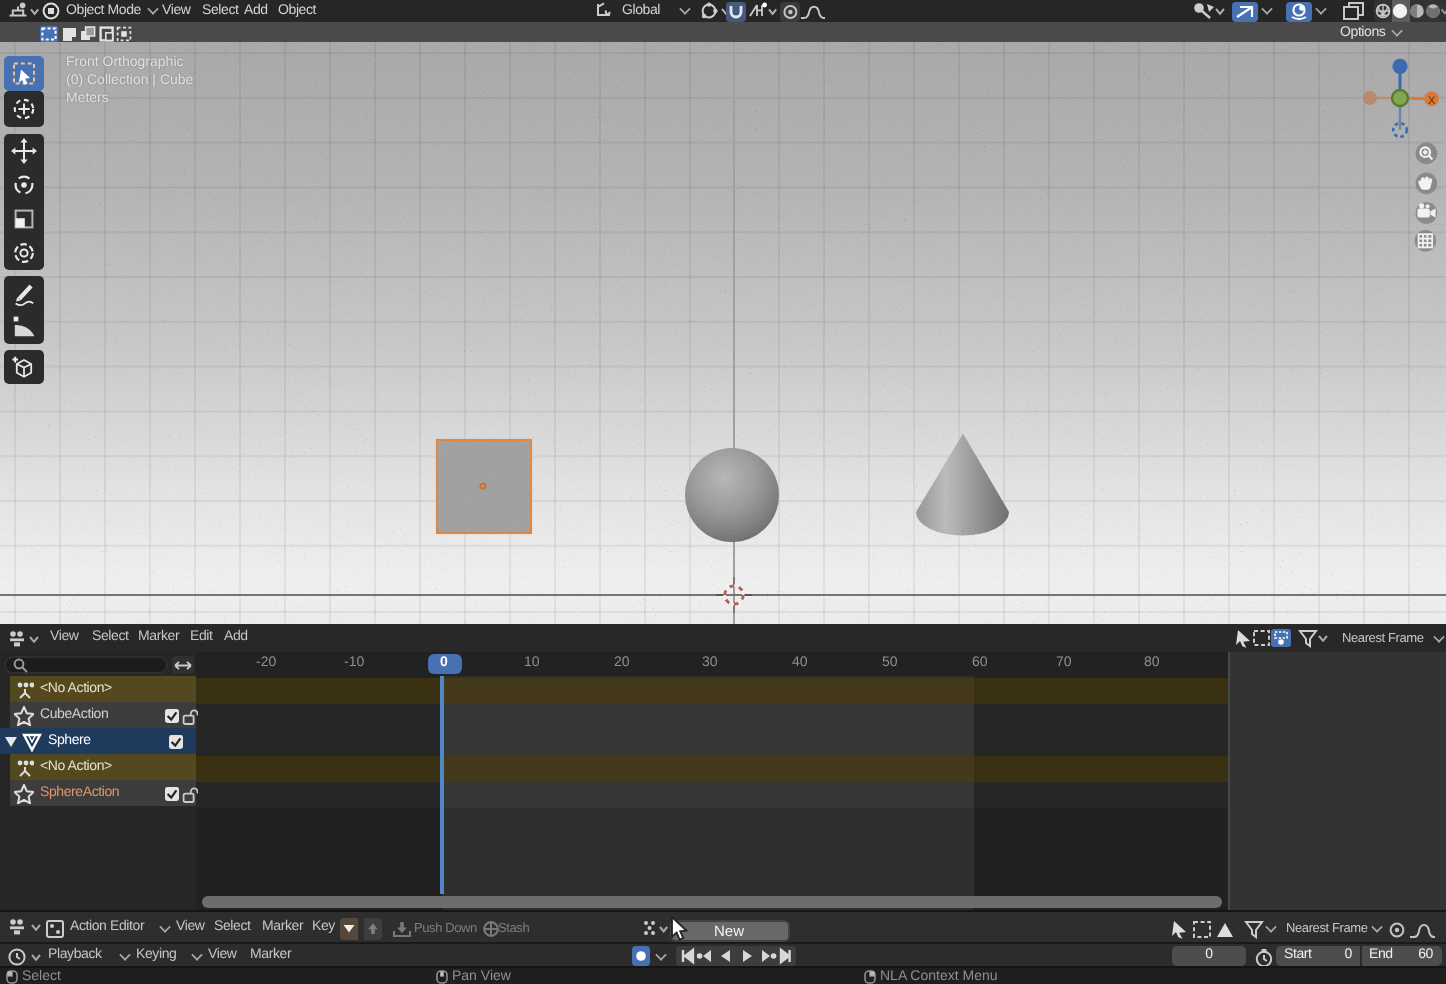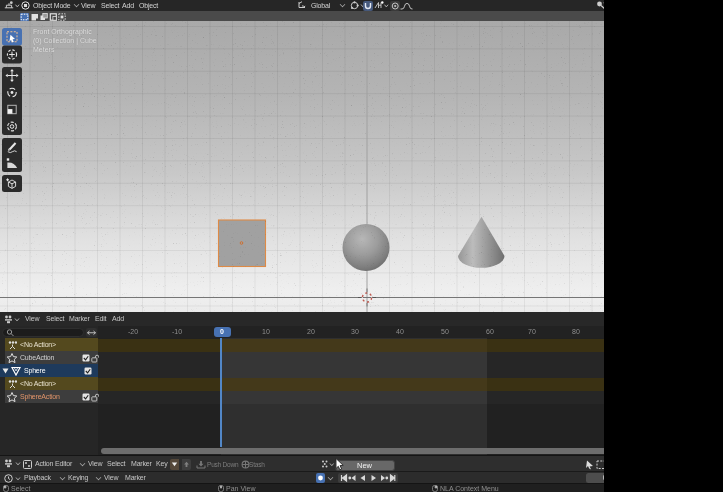--- a/index.html
+++ b/index.html
@@ -1,16 +1,16 @@
 <!DOCTYPE html>
 <html><head>
 <meta charset="utf-8">
 <style>
   html,body{margin:0;padding:0;background:#000;}
-  #root{position:relative;width:604px;height:492px;overflow:hidden;
+  #root{position:relative;width:723px;height:492px;overflow:hidden;
     font-family:"Liberation Sans",sans-serif;-webkit-font-smoothing:antialiased;}
   .abs{position:absolute;}
   svg{display:block;}
   .txt{color:#d4d4d4;font-size:7px;letter-spacing:-0.2px;white-space:nowrap;}
   .caret{display:inline-block;width:4px;height:4px;border-right:1.2px solid #aaa;
     border-bottom:1.2px solid #aaa;transform:rotate(45deg) scale(0.8);transform-origin:center;vertical-align:middle;margin-top:-2px;}
 </style>
 </head>
 <body>
 <div id="root">

